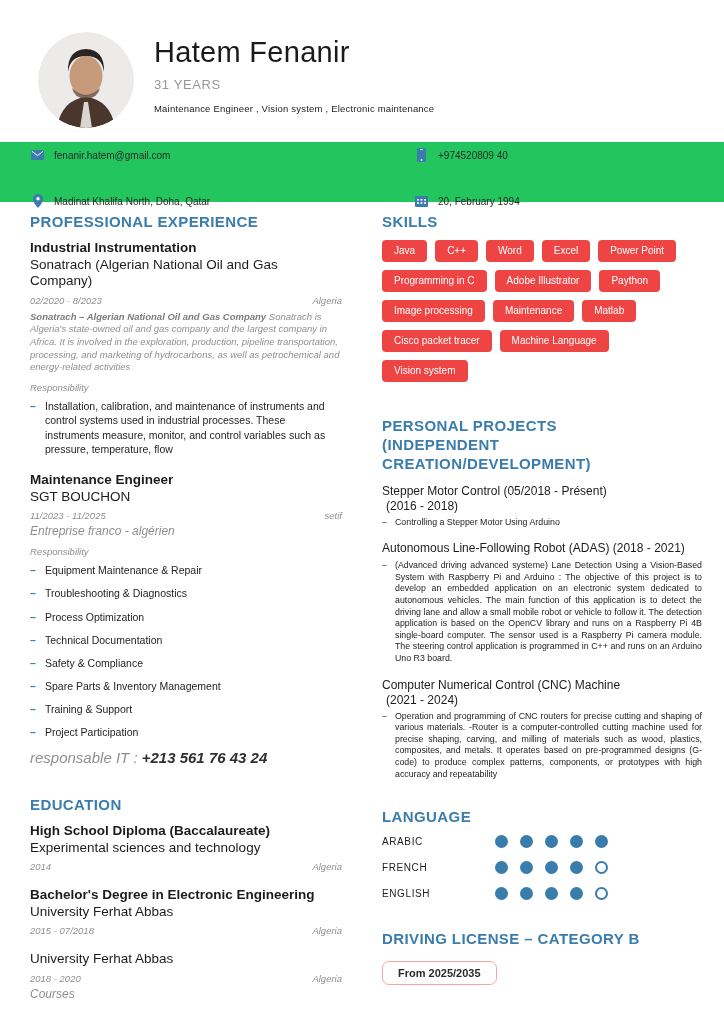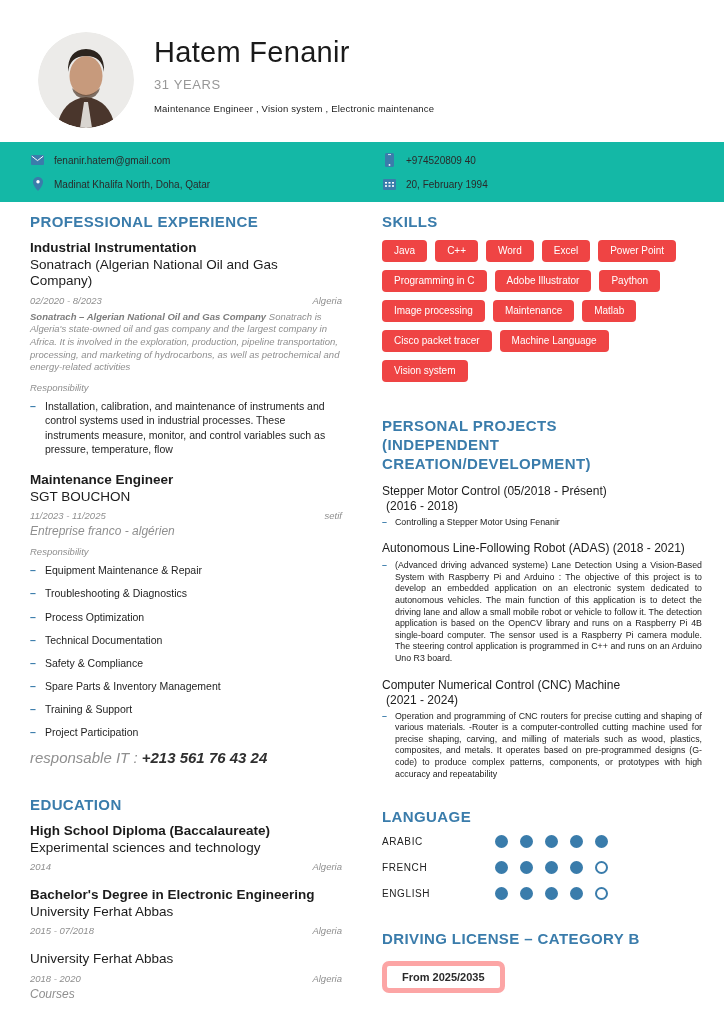--- a/index.html
+++ b/index.html
@@ -9,23 +9,23 @@
 
   
   .header { position:absolute; left:38px; top:32px; display:flex; }
   .avatar { width:96px; height:96px; border-radius:50%; overflow:hidden; flex:0 0 96px; }
   .head-text { margin-left:20px; padding-top:4px; }
   .name { font-size:29px; font-weight:500; color:#1a1a1a; letter-spacing:.3px; }
   .age { font-size:13px; color:#979797; letter-spacing:.6px; margin-top:8px; }
   .role { font-size:9.5px; color:#222; margin-top:11px; letter-spacing:.2px; }
 
   
-  .contact-bar { position:absolute; left:0; top:142px; width:724px; height:60px; background:#14b8a6;
+  .contact-bar { position:absolute; left:0; top:142px; width:724px; height:60px; background:#22c55e;
                  display:grid; grid-template-columns:352px 1fr; grid-template-rows:1fr 1fr;
-                 grid-auto-flow:column; padding:6px 0 6px 30px; align-items:center; }
+                 grid-auto-flow:column; padding:6px 0 6px 30px; align-items:center;gap:32px; }
   .contact-item { display:flex; align-items:center; font-size:10px; color:#2a2a2a; }
   .contact-item .cicon { width:15px; display:inline-flex; justify-content:center; margin-right:9px; flex:0 0 15px; }
 
   
   .columns { position:absolute; left:30px; top:213px; width:672px; display:flex; }
   .col-left  { width:312px; }
   .col-right { width:320px; margin-left:40px; }
 
   .sec-h { font-size:15px; font-weight:bold; color:#3a7cab; letter-spacing:.4px; margin-bottom:10px; }
 
@@ -66,21 +66,21 @@
                      padding-left:13px; color:#222; }
 
   
   .lang-row { display:flex; align-items:center; margin-bottom:13px; }
   .lang-name { width:113px; font-size:10px; letter-spacing:.6px; color:#222; }
   .lang-dots { display:flex; gap:12px; }
   .dot { width:13px; height:13px; border-radius:50%; border:2px solid #3a7cab; background:#fff; }
   .dot.filled { background:#3a7cab; }
 
   
-  .drive-badge { display:inline-block; border:5px solid #fca5a5; border-radius:7px; padding:5px 15px;
+  .drive-badge { display:inline-block; border:1px solid #fca5a5; border-radius:7px; padding:5px 15px;
                  font-size:11px; font-weight:bold; color:#2a2a2a; margin-top:4px; }
 </style>
 </head>
 <body>
 
 <div class="page">
 
   <div class="header">
     <div class="avatar">
       <svg width="96" height="96" viewBox="0 0 96 96">
@@ -241,21 +241,21 @@
         <span class="badge">Machine Language</span>
         <span class="badge">Vision system</span>
       </div>
 
       <div class="sec-h projects-h" style="margin-top:34px;">PERSONAL PROJECTS (INDEPENDENT CREATION/DEVELOPMENT)</div>
 
       <div class="project">
         <div class="proj-title">Stepper Motor Control (05/2018 - Présent)</div>
         <div class="proj-title2">(2016 - 2018)</div>
         <ul class="dash small">
-          <li>Controlling a Stepper Motor Using Fenanir</li>
+          <li>Controlling a Stepper Motor Using Arduino</li>
         </ul>
       </div>
 
       <div class="project">
         <div class="proj-title">Autonomous Line-Following Robot (ADAS) (2018 - 2021)</div>
         <ul class="dash small">
           <li>(Advanced driving advanced systeme) Lane Detection Using a Vision-Based System with Raspberry Pi and Arduino : The objective of this project is to develop an embedded application on an electronic system dedicated to autonomous vehicles. The main function of this application is to detect the driving lane and allow a small mobile robot or vehicle to follow it. The detection application is based on the OpenCV library and runs on a Raspberry Pi 4B single-board computer. The sensor used is a Raspberry Pi camera module. The steering control application is programmed in C++ and runs on an Arduino Uno R3 board.</li>
         </ul>
       </div>
 

